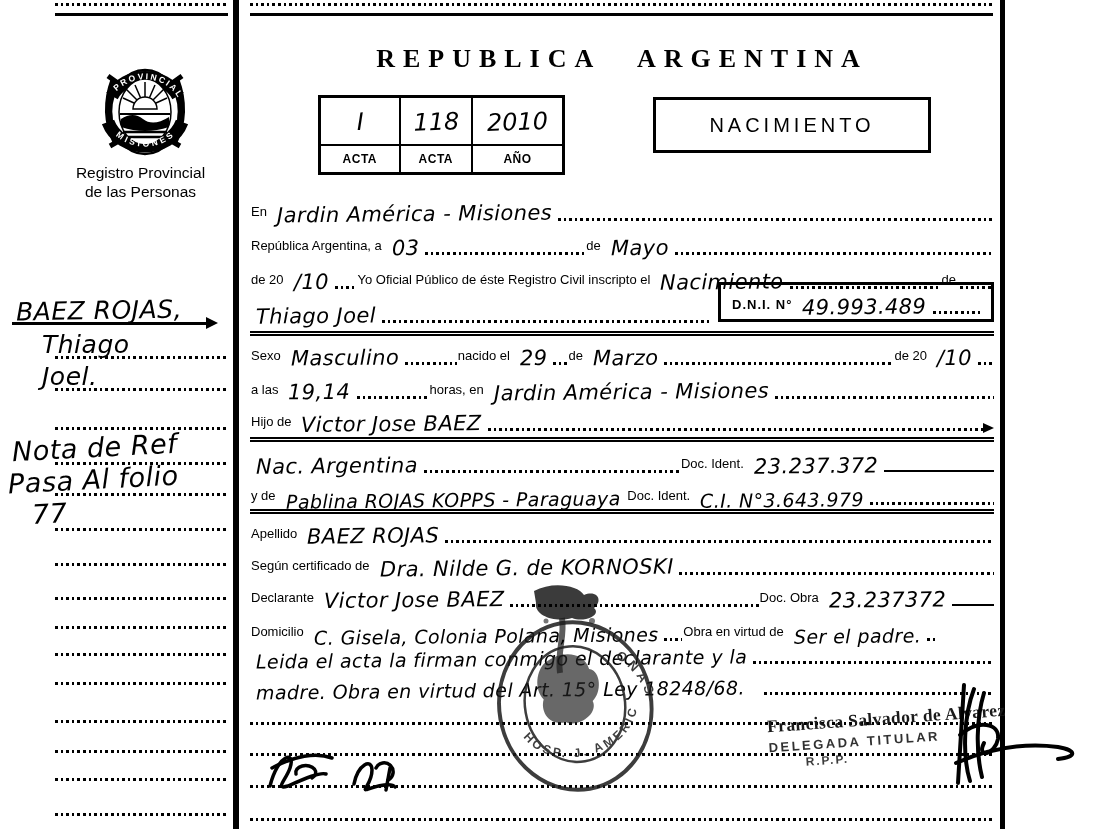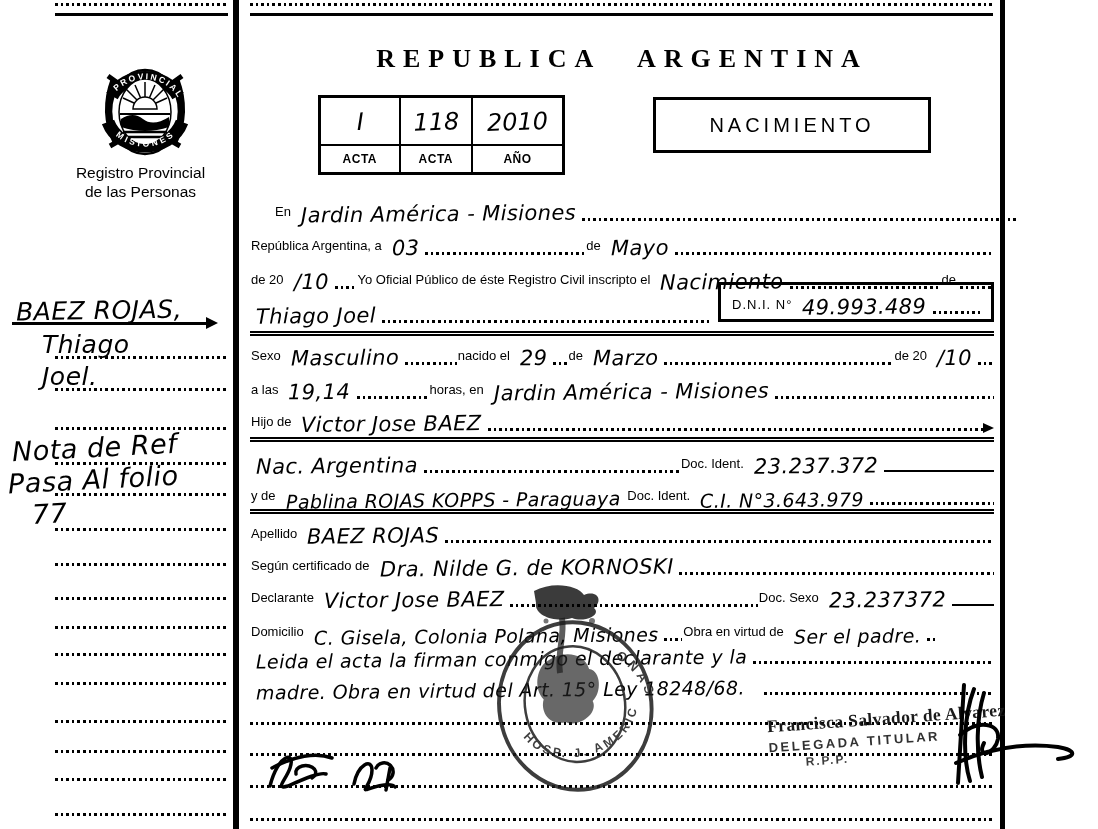--- a/index.html
+++ b/index.html
@@ -145,21 +145,21 @@
       <td>ACTA</td>
       <td>AÑO</td>
     </tr>
   </tbody>
     </table>
 
   <div class="nacbox">
     <span>NACIMIENTO</span>
   </div>
 
-  <div class="row" style="left:250px;top:189px;width:744px;margin-left:24px;">
+  <div class="row" style="left:250px;top:189px;width:744px;">
     <span class="lbl">En</span>
     <span class="hw">Jardin América - Misiones</span>
     <span class="fill"></span>
   </div>
 
   <div class="row" style="left:250px;top:223px;width:744px;">
     <span class="lbl">República Argentina, a</span>
     <span class="hw">03</span>
     <span class="fill" style="flex:0 0 160px;"></span>
     <span class="lbl">de</span>
@@ -177,21 +177,21 @@
     <span class="lbl">de</span>
     <span class="fill" style="flex:0 0 34px;"></span>
   </div>
 
   <div class="row" style="left:250px;top:291px;width:462px;">
     <span class="hw">Thiago Joel</span>
     <span class="fill"></span>
   </div>
 
   <div class="abs" style="left:718px;top:282px;width:276px;height:40px;border:3px solid #000;display:flex;align-items:flex-end;padding:0 8px 5px 10px;box-sizing:border-box;">
-    <span class="lbl" style="font-weight:normal;letter-spacing:1px;text-align:right;">D.N.I. N°</span>
+    <span class="lbl" style="font-weight:bold;letter-spacing:1px;text-align:right;">D.N.I. N°</span>
     <span class="hw">49.993.489</span>
     <span class="fill"></span>
   </div>
 
   <div class="dbl" style="left:250px;top:331px;width:744px;"></div>
 
   <div class="row" style="left:250px;top:333px;width:744px;">
     <span class="lbl">Sexo</span>
     <span class="hw">Masculino</span>
     <span class="fill" style="flex:0 0 52px;"></span>
@@ -249,21 +249,21 @@
   <div class="row" style="left:250px;top:543px;width:744px;">
     <span class="lbl">Según certificado de</span>
     <span class="hw">Dra. Nilde G. de KORNOSKI</span>
     <span class="fill"></span>
   </div>
 
   <div class="row" style="left:250px;top:575px;width:744px;">
     <span class="lbl">Declarante</span>
     <span class="hw">Victor Jose BAEZ</span>
     <span class="fill"></span>
-    <span class="lbl">Doc. Sexo</span>
+    <span class="lbl">Doc. Obra</span>
     <span class="hw">23.237372</span>
     <span class="fill sld" style="flex:0 0 42px;"></span>
   </div>
 
   <div class="row" style="left:250px;top:632px;width:744px;">
     <span class="hw sm">Leida el acta la firman conmigo el declarante y la</span>
     <span class="fill"></span>
   </div>
 
   <div class="row" style="left:250px;top:609px;width:744px;">

